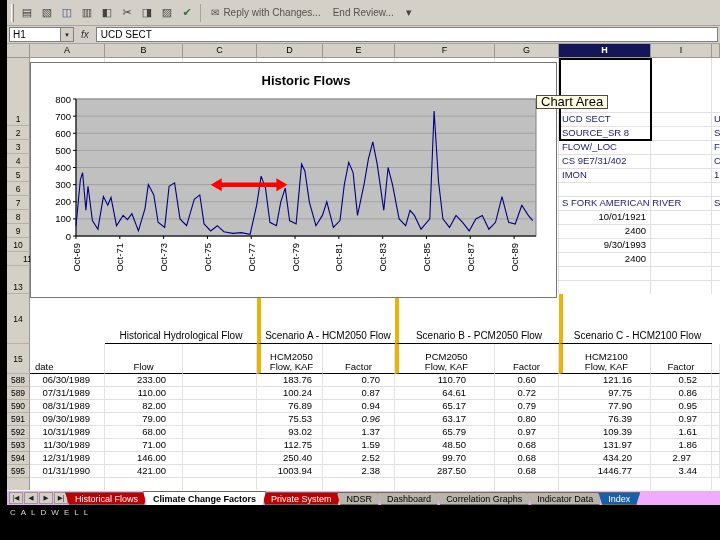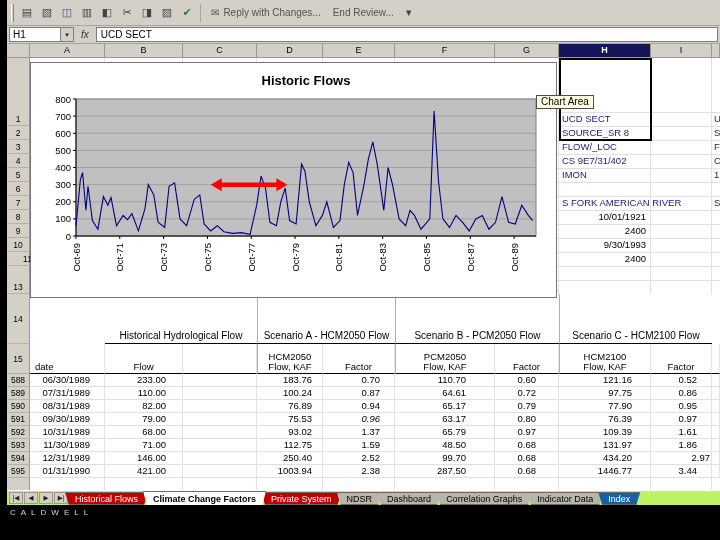--- a/index.html
+++ b/index.html
@@ -26,29 +26,29 @@
 
   .sheet{position:absolute;top:58px;left:0;width:713px;height:432px;background:#fff;overflow:hidden;}
   .gutter{position:absolute;left:0;top:0;width:23px;height:432px;background:#d4d0c8;border-right:1px solid #9c988e;}
   .rownum{position:absolute;left:0;width:23px;background:#d4d0c8;border-bottom:1px solid #b5b1a7;border-right:1px solid #9c988e;font-size:8.5px;color:#000;display:flex;align-items:center;justify-content:center;}
   .gridv{position:absolute;width:1px;background:#e0e0e0;top:0;height:432px;}
   .gridh{position:absolute;height:1px;background:#e0e0e0;left:23px;right:0;}
 
   .cellH{position:absolute;font-size:9.5px;white-space:nowrap;padding:1px 0 0 3px;height:14px;overflow:visible;}
   .heavy{position:absolute;left:552px;top:0;width:93px;height:83px;border:2px solid #000;z-index:20;}
   .chart{position:absolute;left:23px;top:4px;width:527px;height:236px;background:#fff;border:1px solid #777;z-index:5;}
-  .tooltip{position:absolute;left:529px;top:37px;background:#ffffe1;border:1px solid #4d4d4d;font-size:10px;padding:0 4px;line-height:12px;color:#000;z-index:30;white-space:nowrap;}
+  .tooltip{position:absolute;left:529px;top:37px;background:#ffffe1;border:1px solid #4d4d4d;font-size:13px;padding:0 4px;line-height:12px;color:#000;z-index:30;white-space:nowrap;}
 
   .dtable{position:absolute;left:23px;top:236px;width:690px;height:184px;background:#fff;}
   .tgroup{position:absolute;top:0;height:50px;display:flex;align-items:flex-end;justify-content:center;font-size:10px;text-align:center;line-height:11px;border-bottom:1px solid #000;padding-bottom:2px;}
   .tsub{position:absolute;top:50px;height:30px;display:flex;align-items:flex-end;justify-content:center;font-size:9.5px;text-align:center;line-height:10px;border-bottom:1px solid #000;border-right:1px solid #e4e4e4;padding-bottom:1px;white-space:pre-line;}
   .tcell{position:absolute;height:13px;font-size:9.5px;line-height:12px;border-bottom:1px solid #e0e0e0;border-right:1px solid #e4e4e4;text-align:right;white-space:nowrap;overflow:hidden;}
-  .sepL{border-left:1px solid #eab308;}
-
-  .tabbar{position:absolute;left:0;top:490px;width:713px;height:15px;background:#bef264;display:flex;align-items:flex-start;border-top:1px solid #fff;}
+  .sepL{border-left:4px solid #eab308;}
+
+  .tabbar{position:absolute;left:0;top:490px;width:713px;height:15px;background:#f0abfc;display:flex;align-items:flex-start;border-top:1px solid #fff;}
   .navbtn{width:14px;height:12px;background:#d4d0c8;border:1px solid #9c988e;font-size:6.5px;display:flex;align-items:center;justify-content:center;color:#222;}
   .stab{height:13px;font-size:9px;padding:0 9px;display:flex;align-items:center;white-space:nowrap;clip-path:polygon(0 0,100% 0,calc(100% - 4px) 100%,4px 100%);margin-left:-5px;margin-top:1px;border:1px solid #6e6a60;}
   .stab.active{height:15px;margin-top:0;font-weight:bold;z-index:6;position:relative;}
 
   .footer{position:absolute;left:0;top:505px;width:720px;height:35px;background:#000;}
   .watermark{position:absolute;left:10px;top:3px;color:#d9d9d9;font-size:8px;letter-spacing:5px;}
 </style>
 </head>
 <body>
 
@@ -231,21 +231,21 @@
           <div class="tcell" style="left: 621px; width: 61px; top: 145px; padding-right: 14px;">1.86</div>
           <div class="tcell" style="left: 682px; width: 8px; top: 145px; padding-right: 0px;"></div>
           <div class="tcell" style="left: 0px; width: 75px; top: 158px; padding-right: 14px;">12/31/1989</div>
           <div class="tcell" style="left: 75px; width: 78px; top: 158px; padding-right: 16px;">146.00</div>
           <div class="tcell" style="left: 153px; width: 74px; top: 158px; padding-right: 0px;"></div>
           <div class="tcell" style="left: 227px; width: 66px; top: 158px; padding-right: 10px;">250.40</div>
           <div class="tcell" style="left: 293px; width: 72px; top: 158px; padding-right: 14px;">2.52</div>
           <div class="tcell" style="left: 365px; width: 100px; top: 158px; padding-right: 28px;">99.70</div>
           <div class="tcell" style="left: 465px; width: 64px; top: 158px; padding-right: 22px;">0.68</div>
           <div class="tcell" style="left: 529px; width: 92px; top: 158px; padding-right: 18px;">434.20</div>
-          <div class="tcell" style="left: 621px; width: 61px; top: 158px; padding-right: 1px;">2.97</div>
+          <div class="tcell" style="left: 621px; width: 61px; top: 158px; padding-right: 20px;">2.97</div>
           <div class="tcell" style="left: 682px; width: 8px; top: 158px; padding-right: 0px;"></div>
           <div class="tcell" style="left: 0px; width: 75px; top: 171px; padding-right: 14px;">01/31/1990</div>
           <div class="tcell" style="left: 75px; width: 78px; top: 171px; padding-right: 16px;">421.00</div>
           <div class="tcell" style="left: 153px; width: 74px; top: 171px; padding-right: 0px;"></div>
           <div class="tcell" style="left: 227px; width: 66px; top: 171px; padding-right: 10px;">1003.94</div>
           <div class="tcell" style="left: 293px; width: 72px; top: 171px; padding-right: 14px;">2.38</div>
           <div class="tcell" style="left: 365px; width: 100px; top: 171px; padding-right: 28px;">287.50</div>
           <div class="tcell" style="left: 465px; width: 64px; top: 171px; padding-right: 22px;">0.68</div>
           <div class="tcell" style="left: 529px; width: 92px; top: 171px; padding-right: 18px;">1446.77</div>
           <div class="tcell" style="left: 621px; width: 61px; top: 171px; padding-right: 14px;">3.44</div>

